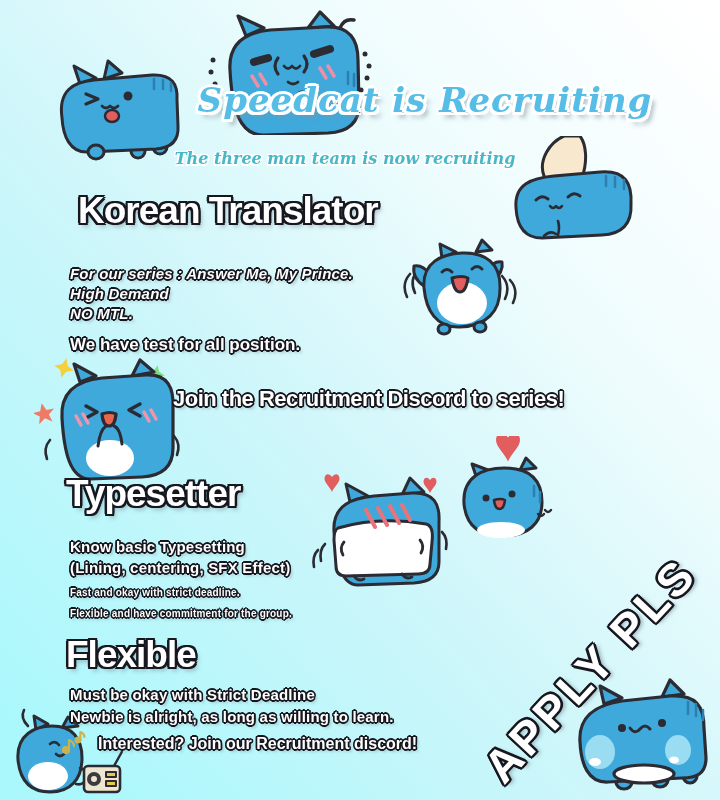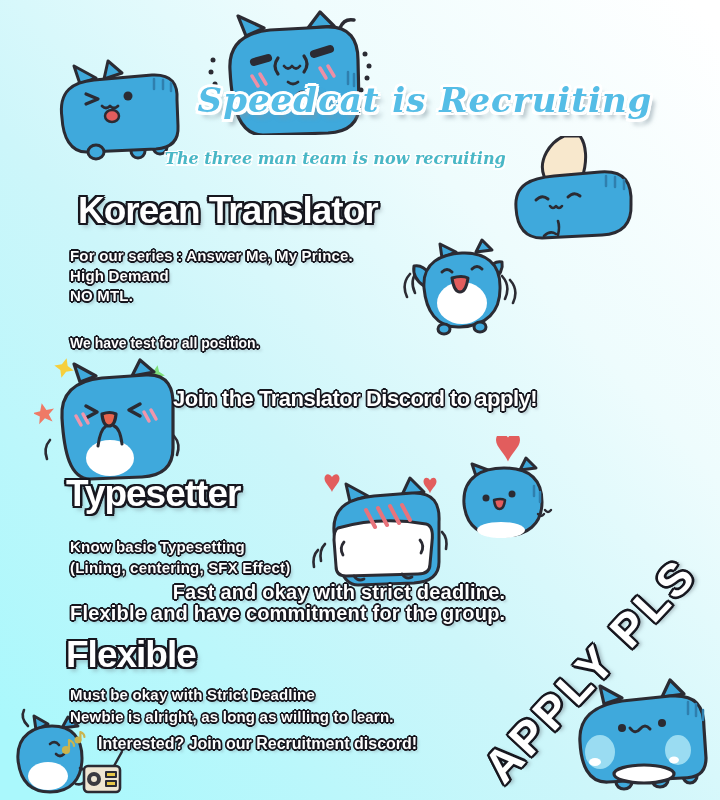--- a/index.html
+++ b/index.html
@@ -21,33 +21,33 @@
     text-shadow:-2px -2px 0 #17171f,2px -2px 0 #17171f,-2px 2px 0 #17171f,2px 2px 0 #17171f,
                 -2.4px 0 0 #17171f,2.4px 0 0 #17171f,0 -2.4px 0 #17171f,0 2.4px 0 #17171f,
                 3px 4px 4px rgba(110,125,135,.5);}
 
   .title{left:165px;top:80px;width:520px;text-align:center;
     font-family:"DejaVu Serif","Liberation Serif",serif;font-style:italic;font-weight:bold;
     font-size:34px;color:#55bde6;letter-spacing:1px;
     text-shadow:-2.5px -2.5px 0 #fff,2.5px -2.5px 0 #fff,-2.5px 2.5px 0 #fff,2.5px 2.5px 0 #fff,
                 -3px 0 0 #fff,3px 0 0 #fff,0 -3px 0 #fff,0 3px 0 #fff,
                 5px 6px 4px rgba(130,150,160,.55);}
-  .subtitle{left:165px;top:149px;width:360px;
+  .subtitle{left:165px;top:149px;width:360px;text-align:center;
     font-family:"DejaVu Serif","Liberation Serif",serif;font-style:italic;font-weight:bold;
     font-size:16px;color:#49b7c6;
     text-shadow:-1.5px -1.5px 0 #fff,1.5px -1.5px 0 #fff,-1.5px 1.5px 0 #fff,1.5px 1.5px 0 #fff;}
 
   .h1k{left:62px;top:190px;font-size:37px;margin-left:16px;}
-  .p1{left:70px;top:246px;font-size:15px;line-height:20px;letter-spacing:.2px;}
-  .note{left:70px;top:335px;font-size:14px;text-align:right;}
+  .p1{left:70px;top:264px;font-size:15px;line-height:20px;letter-spacing:.2px;font-style:italic;}
+  .note{left:70px;top:335px;font-size:17px;text-align:right;}
   .cta{left:173px;top:386px;font-size:22px;letter-spacing:-.5px;}
   .link{left:173px;top:421px;font-size:19px;}
   .h2t{left:66px;top:473px;font-size:37px;}
   .p2a{left:70px;top:536px;font-size:15px;line-height:21px;letter-spacing:.2px;}
-  .p2b{left:70px;top:582px;font-size:20px;line-height:21px;letter-spacing:.2px;text-align:right;}
+  .p2b{left:70px;top:582px;font-size:10px;line-height:21px;letter-spacing:.2px;}
   .h3r{left:66px;top:634px;font-size:37px;}
   .p3{left:70px;top:684px;font-size:15px;line-height:22px;letter-spacing:.2px;}
   .footer{left:98px;top:735px;font-size:16px;}
   .apply{left:430px;top:545px;width:320px;height:250px;display:flex;align-items:center;
     justify-content:center;transform:rotate(-47deg);font-size:46px;letter-spacing:4px;
     white-space:nowrap;z-index:4;}
 </style>
 </head>
 <body>
 
@@ -286,21 +286,21 @@
 
   <div class="txt o-lg h1k">Korean Translator</div>
   <div class="txt o-sm p1">
     <div>For our series : Answer Me, My Prince.</div>
     <div>High Demand</div>
     <div>NO MTL.</div>
   </div>
 
   <div class="txt o-sm note">We have test for all position.</div>
 
-  <div class="txt o-sm cta">Join the Translator Discord to apply!</div>
+  <div class="txt o-sm cta">Join the Recruitment Discord to series!</div>
 
   <div class="txt o-lg h2t">Typesetter</div>
   <div class="txt o-sm p2a">
     <div>Know basic Typesetting</div>
     <div>(Lining, centering, SFX Effect)</div>
   </div>
   <div class="txt o-sm p2b">
     <div>Fast and okay with strict deadline.</div>
     <div>Flexible and have commitment for the group.</div>
   </div>

